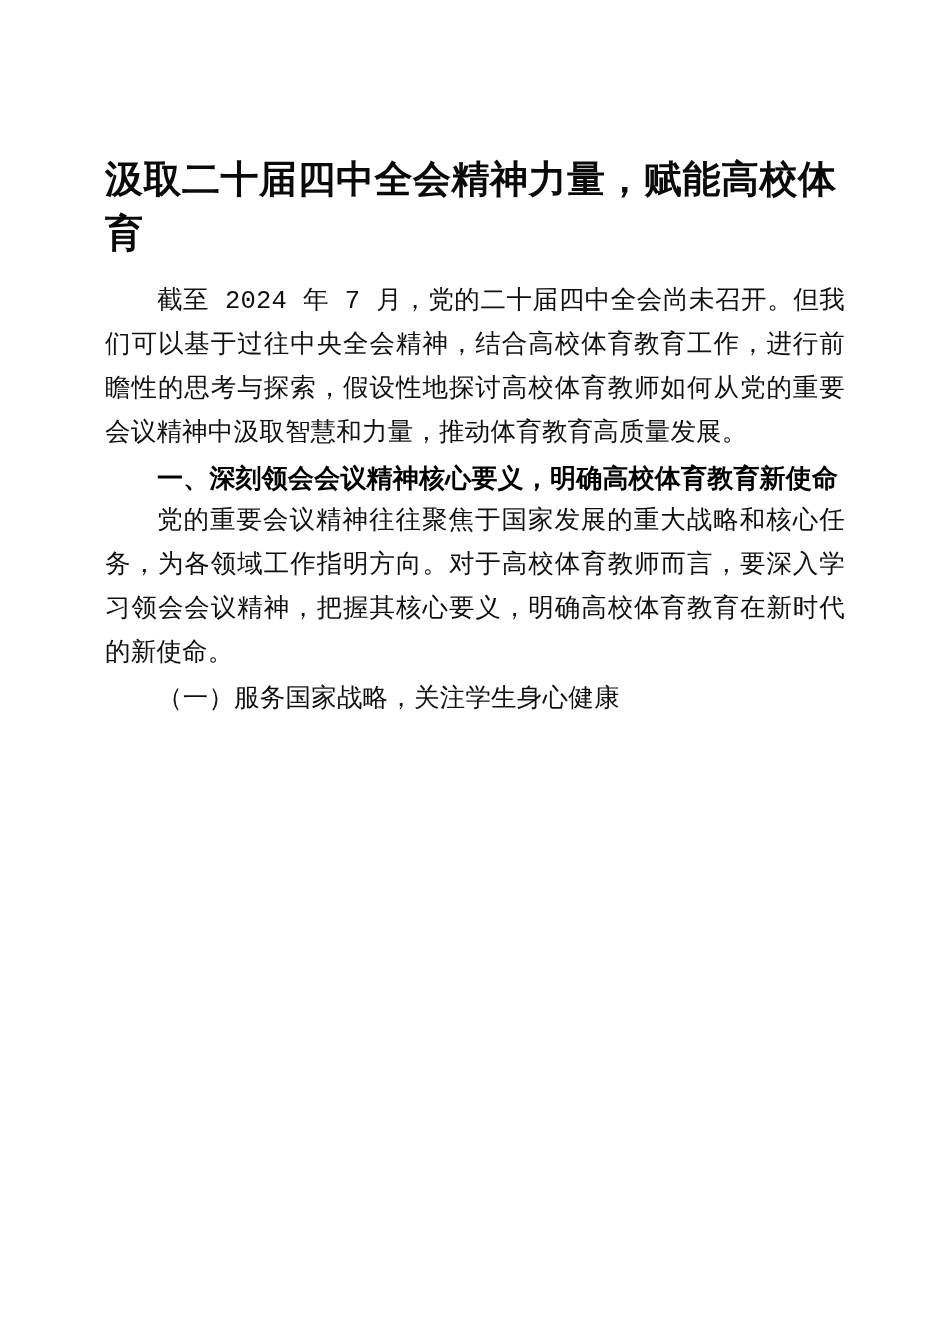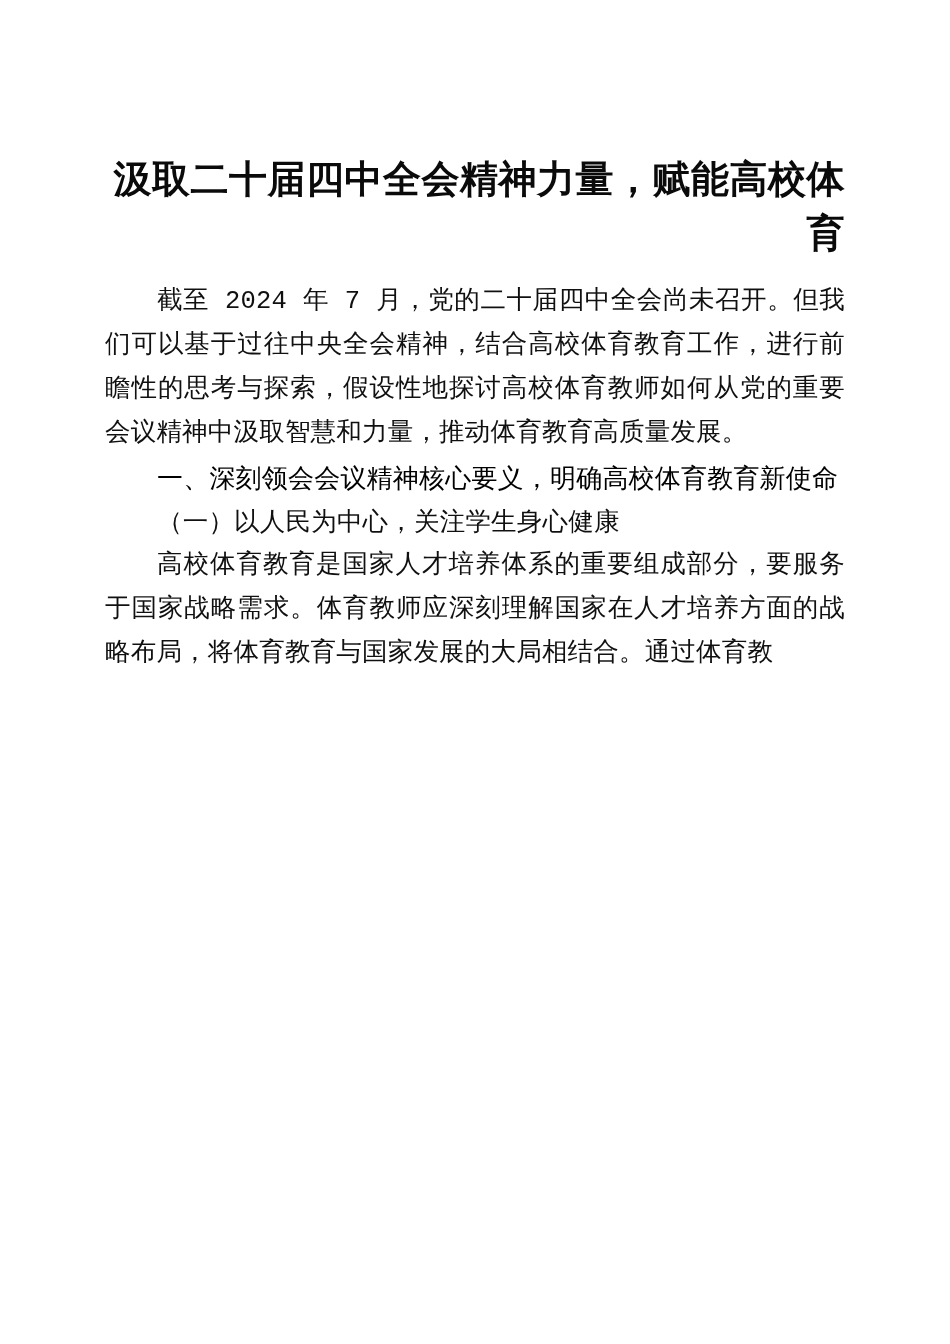--- a/index.html
+++ b/index.html
@@ -31,30 +31,30 @@
     top: 152px;
     width: 740px;
   }
 
   
   .doc-title {
     font-family: "Liberation Serif", "DejaVu Serif", serif;
     font-weight: 700;
     font-size: 38px;
     line-height: 54px;
-    text-align: right;
+    text-align: left;
     letter-spacing: 0.5px;
     margin: 0 0 20px 0;
     color: #0a0a0a;
   }
 
   
   .section-heading {
     font-family: "Liberation Sans", "DejaVu Sans", sans-serif;
-    font-weight: 400;
+    font-weight: 700;
     font-size: 26px;
     line-height: 44px;
     margin: 0;
     text-indent: 52px;
     letter-spacing: 0.2px;
     color: #000000;
     white-space: nowrap;
   }
 
   
@@ -93,21 +93,21 @@
   <div class="content">
 
     <h1 class="doc-title">
       <span>汲取二十届四中全会精神力量，赋能高校体育</span><br>
     </h1>
 
     <p class="body-par">截至 2024 年 7 月，党的二十届四中全会尚未召开。但我们可以基于过往中央全会精神，结合高校体育教育工作，进行前瞻性的思考与探索，假设性地探讨高校体育教师如何从党的重要会议精神中汲取智慧和力量，推动体育教育高质量发展。</p>
 
     <p class="section-heading">一、深刻领会会议精神核心要义，明确高校体育教育新使命</p>
 
+    <p class="body-par">党的重要会议精神往往聚焦于国家发展的重大战略和核心任务，为各领域工作指明方向。对于高校体育教师而言，要深入学习领会会议精神，把握其核心要义，明确高校体育教育在新时代的新使命。</p>
 
-    <p class="sub-heading">（一）以人民为中心，关注学生身心健康</p>
+    <p class="sub-heading">（一）服务国家战略，关注学生身心健康</p>
 
 
 
-    <p class="body-par last-clipped">高校体育教育是国家人才培养体系的重要组成部分，要服务于国家战略需求。体育教师应深刻理解国家在人才培养方面的战略布局，将体育教育与国家发展的大局相结合。通过体育教</p>
 
   </div>
 </div>
 
 </body></html>

